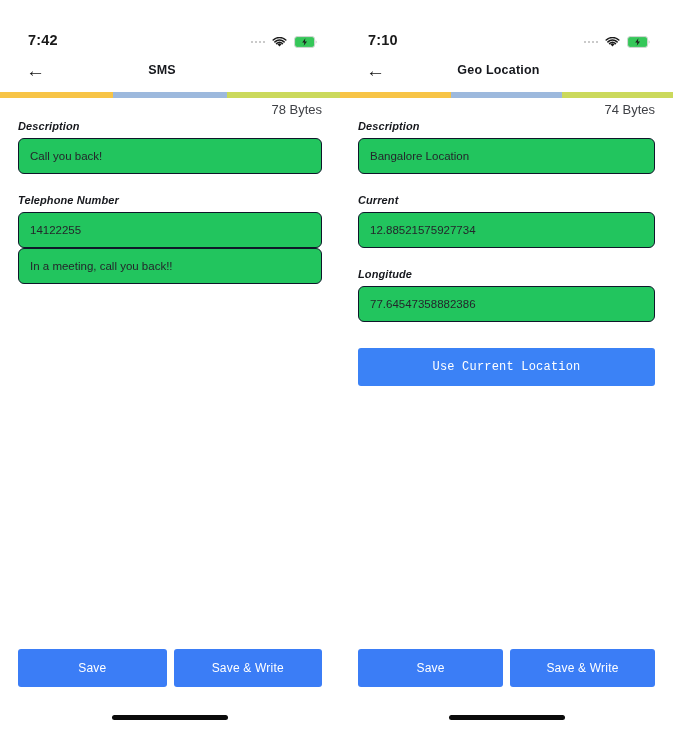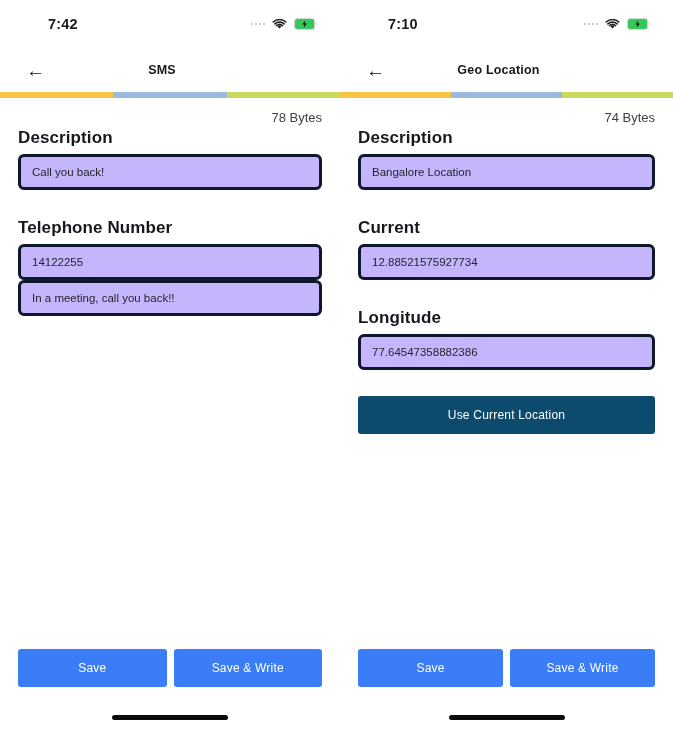--- a/index.html
+++ b/index.html
@@ -26,23 +26,23 @@
     display: flex;
     flex-direction: column;
   }
   .screen-left  { width: 340px; }
   .screen-right { width: 333px; }
 
   
   .status-bar {
     height: 48px;
     display: flex;
-    align-items: center;
+    align-items: flex-end;
     justify-content: space-between;
-    padding: 0 22px 0 48px;
+    padding: 0 22px 0 28px;
     box-sizing: border-box;
   }
   .status-time {
     font-size: 14.5px;
     font-weight: bold;
     color: #1a1a1a;
     letter-spacing: .2px;
   }
   .status-icons {
     display: flex;
@@ -104,60 +104,61 @@
   
   .form-area {
     flex: 1;
     padding: 0 18px;
     box-sizing: border-box;
     position: relative;
   }
   .bytes-row {
     display: flex;
     justify-content: flex-end;
-    padding-top: 12px;
+    padding-top: 4px;
     height: 18px;
   }
   .bytes-label {
     font-size: 13px;
     color: #3f4146;
   }
   .field-label {
-    font-size: 17px;
+    font-size: 11px;
     font-weight: bold;
     color: #16181d;
     margin-top: 0px;
     margin-bottom: 6px;
     letter-spacing: .1px;
-  }
-  .field-label.spaced { margin-top: 28px; }
+    font-style: italic;
+  }
+  .field-label.spaced { margin-top: 20px; }
   .text-input {
     width: 100%;
     height: 36px;
     box-sizing: border-box;
-    border: 3px solid #0f172a;
+    border: 1px solid #0f172a;
     border-radius: 6px;
-    background: #c4b5fd;
+    background: #22c55e;
     font-family: "Liberation Sans", sans-serif;
     font-size: 11.5px;
     color: #24262b;
     padding: 0 11px;
     outline: none;
   }
   .text-input::placeholder { color: #a8abb2; }
 
   .primary-button {
     width: 100%;
     height: 38px;
     margin-top: 26px;
     border: none;
     border-radius: 3px;
-    background: #0c4a6e;
+    background: #3b82f6;
     color: #ffffff;
-    font-family: Liberation Sans, sans-serif;
+    font-family: Liberation Mono, monospace;
     font-size: 12px;
     cursor: pointer;
     letter-spacing: .2px;
   }
 
   
   .bottom-actions {
     display: flex;
     gap: 7px;
     padding: 0 18px;

